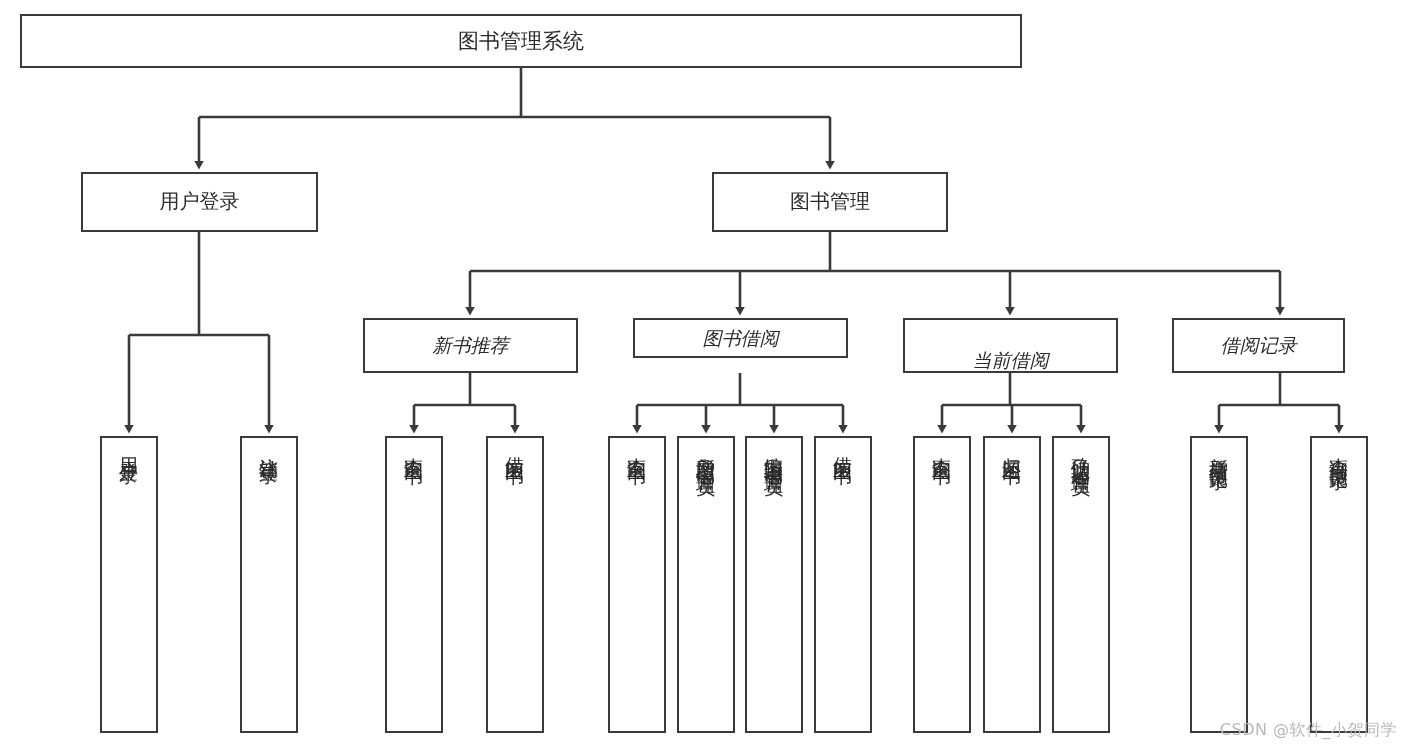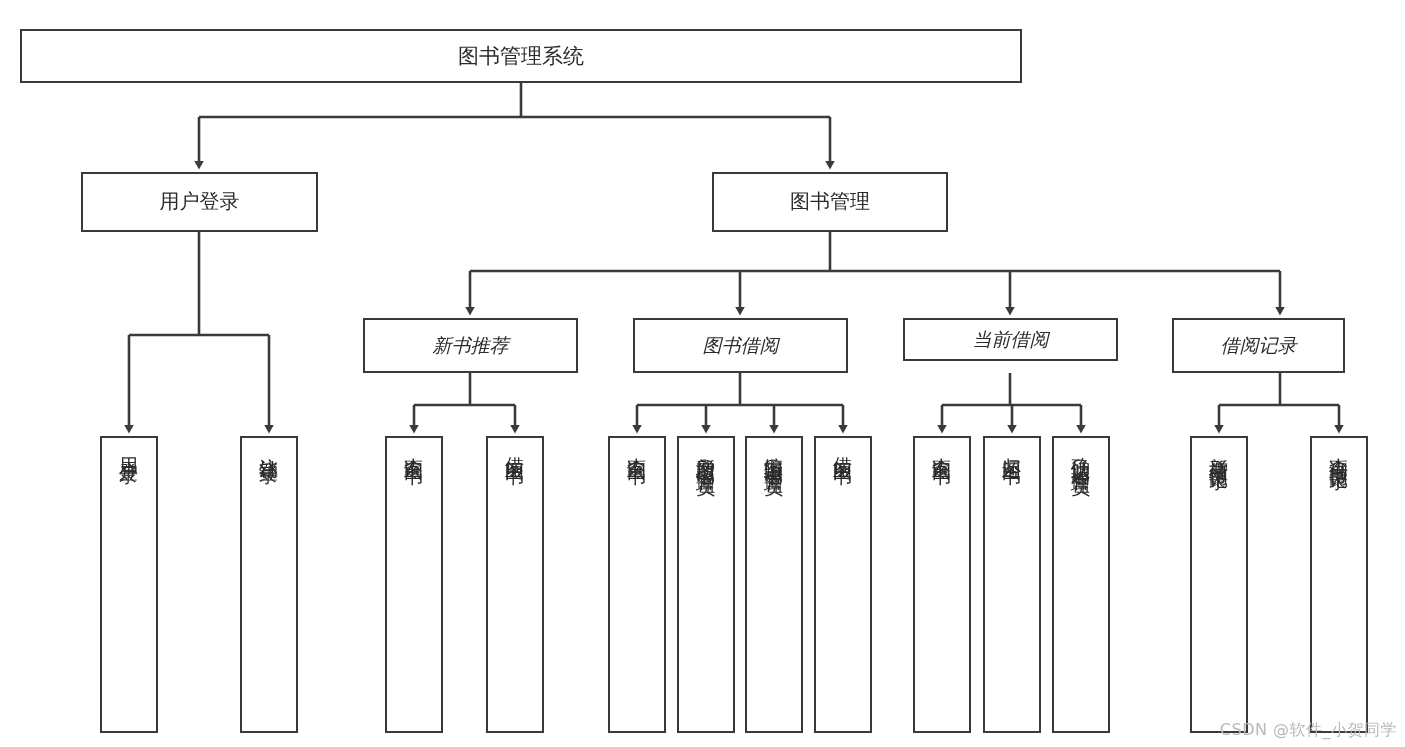--- a/index.html
+++ b/index.html
@@ -125,38 +125,38 @@
       <path d="M1012,405 L1012,426" marker-end="url(#arrow)"></path>
       <path d="M1081,405 L1081,426" marker-end="url(#arrow)"></path>
 
       <path d="M1280,373 L1280,405"></path>
       <path d="M1219,405 L1339,405"></path>
       <path d="M1219,405 L1219,426" marker-end="url(#arrow)"></path>
       <path d="M1339,405 L1339,426" marker-end="url(#arrow)"></path>
     </g>
   </svg>
 
-  <div class="node root" style="left: 20px; top: 29px; width: 1002px; height: 54px;">
+  <div class="node root" style="left: 20px; top: 14px; width: 1002px; height: 54px;">
     <span>图书管理系统</span>
   </div>
 
   <div class="node lvl2" style="left: 81px; top: 172px; width: 237px; height: 60px;">
     <span>用户登录</span>
   </div>
   <div class="node lvl2" style="left: 712px; top: 172px; width: 236px; height: 60px; text-align: center;">
     <span>图书管理</span>
   </div>
 
   <div class="node lvl3" style="left: 363px; top: 318px; width: 215px; height: 55px;">
     <span>新书推荐</span>
   </div>
-  <div class="node lvl3" style="left: 633px; top: 318px; width: 215px; height: 55px;">
+  <div class="node lvl3" style="left: 633px; top: 318px; width: 215px; height: 40px;">
     <span>图书借阅</span>
   </div>
-  <div class="node lvl3" style="left: 903px; top: 318px; width: 215px; height: 43px;">
+  <div class="node lvl3" style="left: 903px; top: 318px; width: 215px; height: 55px; align-items: flex-end;">
     <span>当前借阅</span>
   </div>
   <div class="node lvl3" style="left: 1172px; top: 318px; width: 173px; height: 55px;">
     <span>借阅记录</span>
   </div>
 
   <div class="node leaf" style="left: 100px; top: 436px; width: 58px; height: 297px;">
     <span class="vtext">用户登录</span>
   </div>
   <div class="node leaf" style="left: 240px; top: 436px; width: 58px; height: 297px;">

